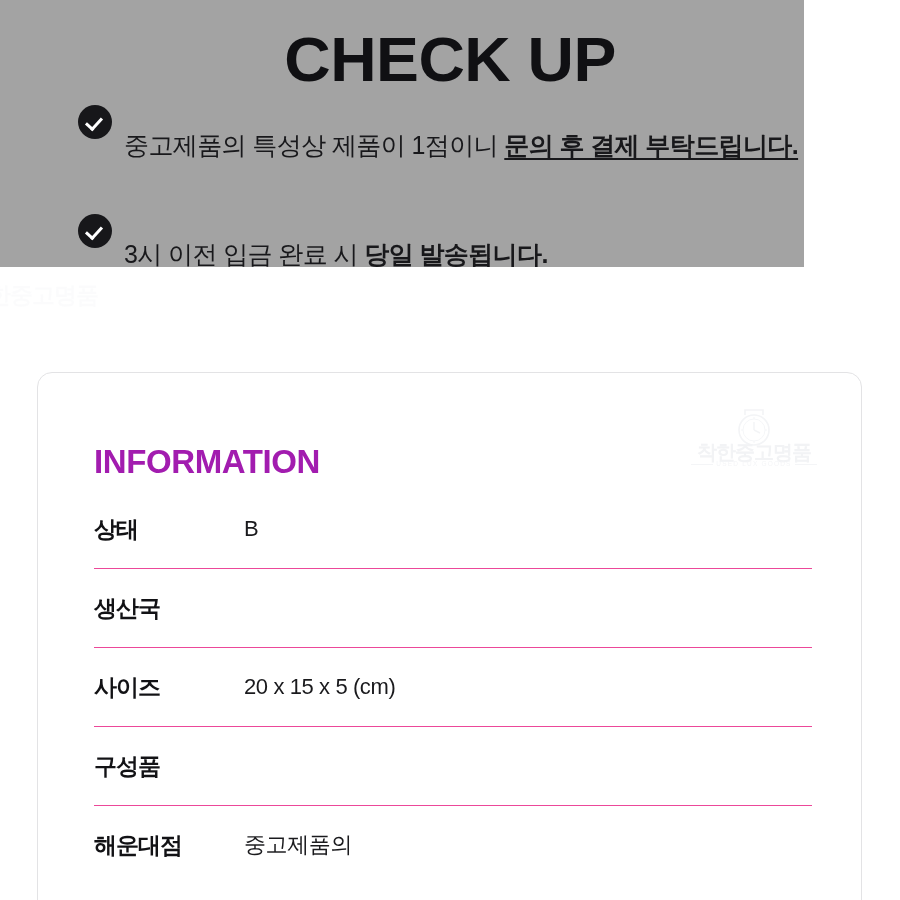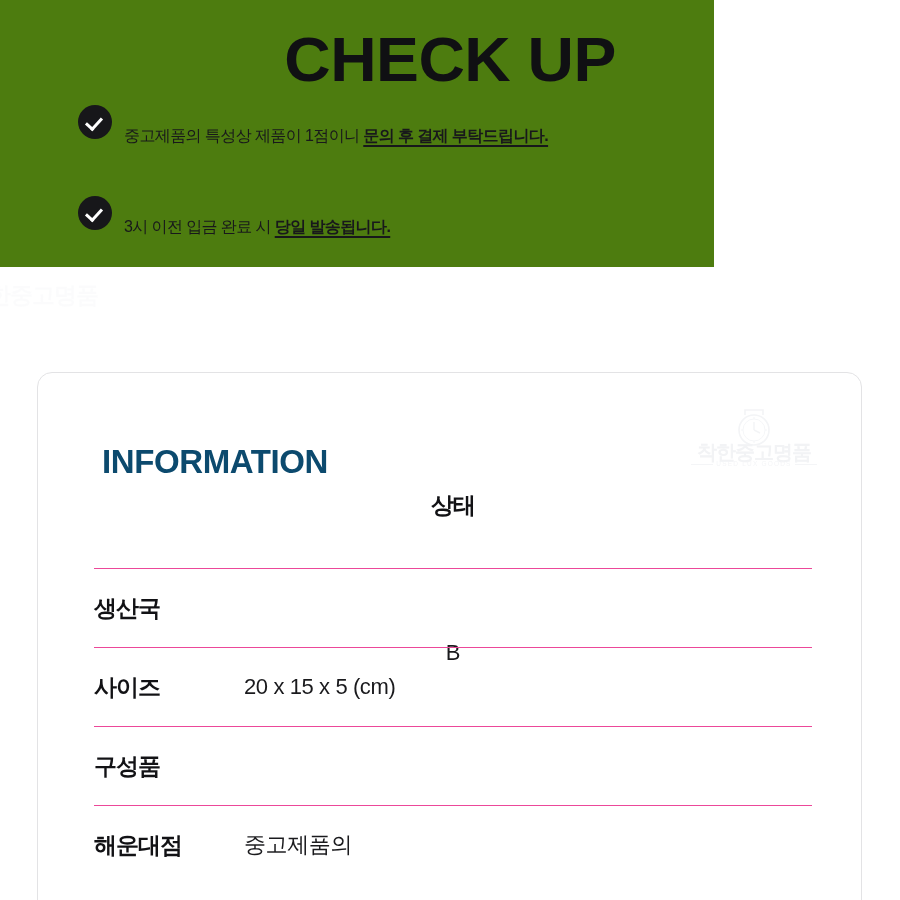--- a/index.html
+++ b/index.html
@@ -20,23 +20,23 @@
     width: 900px;
     height: 900px;
     overflow: hidden;
   }
 
   
   .checkup-band {
     position: absolute;
     left: 0;
     top: 0;
-    width: 714px;
+    width: 804px;
     height: 267px;
-    background: #4d7c0f;
+    background: #a3a3a3;
     overflow: hidden;
   }
   .checkup-title {
     position: absolute;
     left: 0;
     top: -14px;
     width: 900px;
     text-align: center;
     font-size: 63px;
     line-height: 1;
@@ -78,21 +78,21 @@
     width: 7px;
     height: 13px;
     border: solid #ffffff;
     border-width: 0 3.1px 3.1px 0;
     transform: rotate(42deg);
   }
 
   .check-text {
     flex: 1 1 auto;
     margin-left: 12px;
-    font-size: 16px;
+    font-size: 25px;
     line-height: 34px;
     color: #18181b;
     letter-spacing: -0.6px;
     white-space: nowrap;
   }
   .check-text .em {
     font-weight: 700;
     text-decoration: underline;
     text-underline-offset: 4px;
     text-decoration-thickness: 2.4px;
@@ -134,27 +134,27 @@
     height: 560px;        
     background: #ffffff;
     border: 1px solid #e3e3e5;
     border-radius: 15px;
     box-sizing: border-box;
     overflow: hidden;
   }
 
   .info-head {
     position: absolute;
-    left: 64px;
+    left: 56px;
     top: 45px;
     font-size: 33px;
     line-height: 1;
     font-weight: 900;
     letter-spacing: -0.4px;
-    color: #0c4a6e;
+    color: #a21caf;
   }
 
   .brand-watermark {
     position: absolute;
     right: 44px;
     top: 36px;
     width: 126px;
     height: 62px;
     user-select: none;
     pointer-events: none;
@@ -209,21 +209,21 @@
     top: 117px;
     width: 718px;
   }
   .info-row {
     position: relative;
     display: flex;
     align-items: center;
     height: 78px;
     border-top: 1px solid #ec4899;
   }
-  .info-row:first-child { border-top: 0; flex-direction: column; }
+  .info-row:first-child { border-top: 0; }
 
   .info-label {
     flex: 0 0 150px;
     font-size: 23px;
     font-weight: 800;
     letter-spacing: -1px;
     color: #121215;
   }
   .info-value {
     flex: 1 1 auto;

